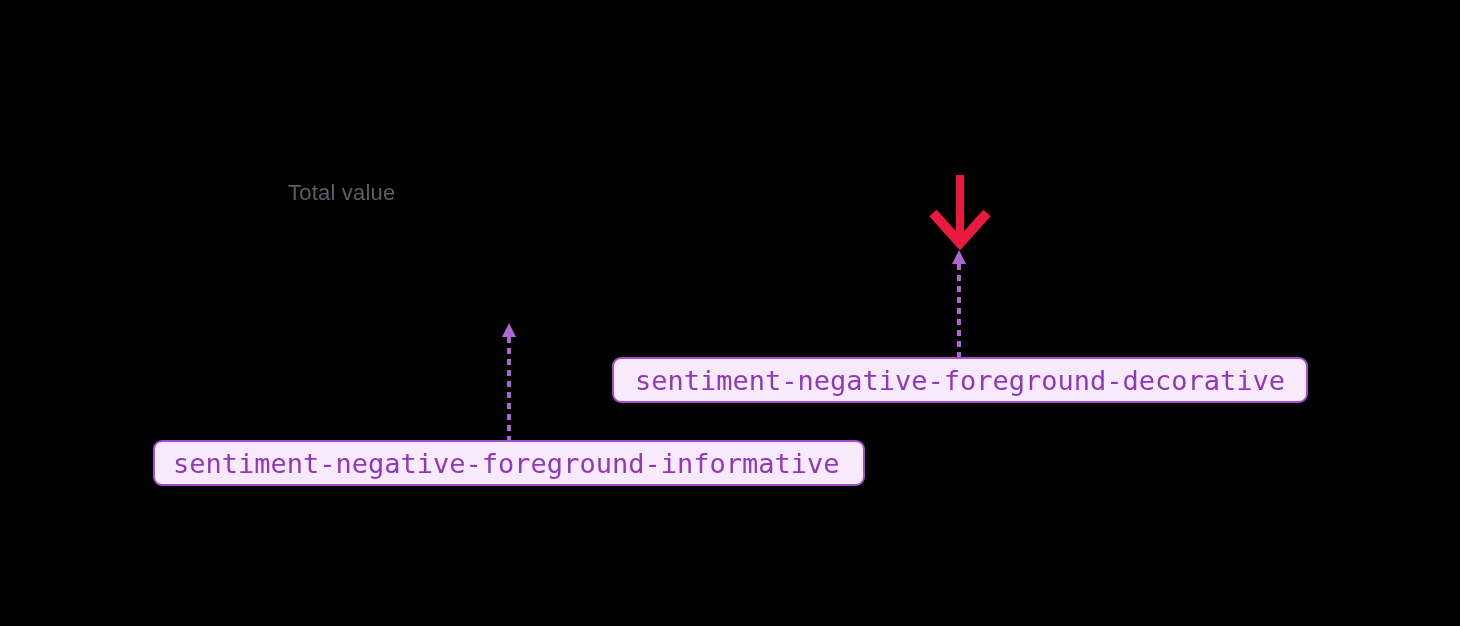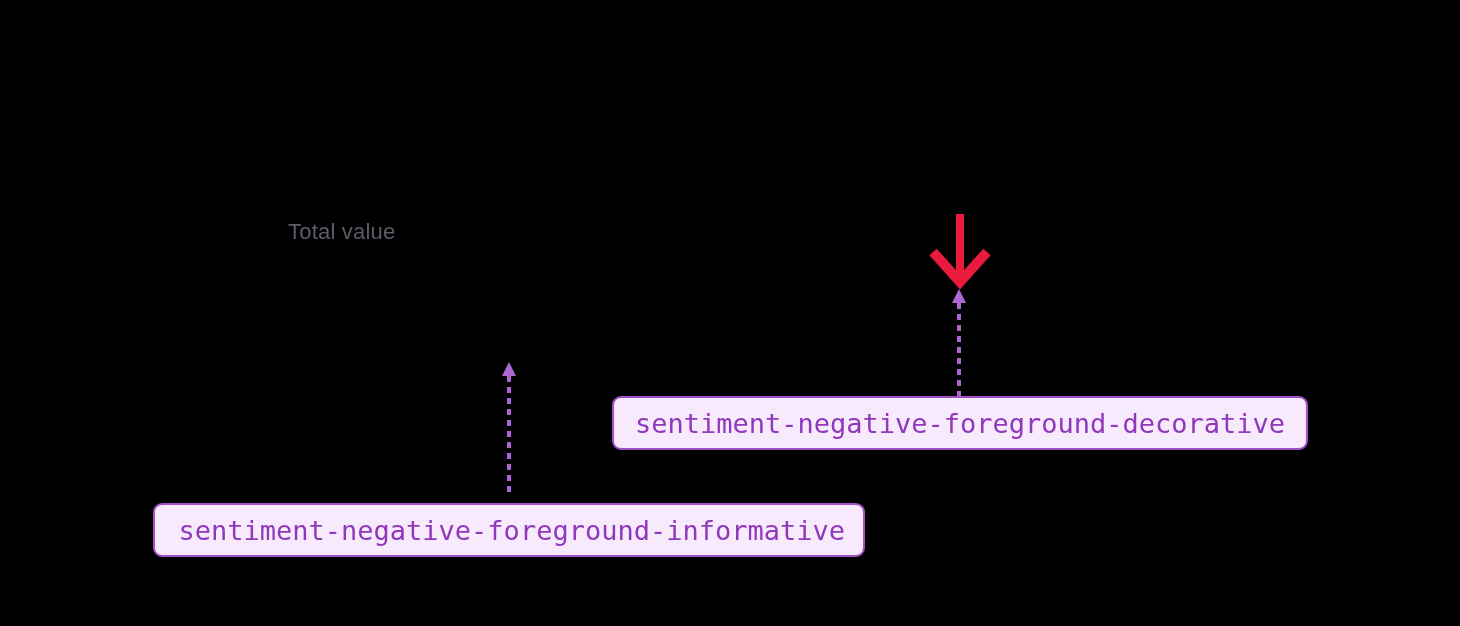--- a/index.html
+++ b/index.html
@@ -13,47 +13,47 @@
     --muted:#5A5E68;
   }
   *{margin:0;padding:0;box-sizing:border-box;}
   html,body{width:1460px;height:626px;}
   body{
     background:var(--bg);
     position:relative;
     overflow:hidden;
     font-family:"Liberation Sans", sans-serif;
   }
-  .stage{position:absolute;inset:0;margin-top:39px;}
+  .stage{position:absolute;inset:0;}
   .total-value{
     position:absolute;left:288px;top:180px;
     font-size:22px;color:var(--muted);letter-spacing:.2px;
   }
   .neg-value{
     position:absolute;left:443px;top:302px;
     font-size:23px;color:var(--neg-text);letter-spacing:.2px;
     white-space:nowrap;
   }
   .down-arrow{position:absolute;left:928px;top:172px;}
   .connector{position:absolute;}
   .connector-informative{left:499px;top:323px;}
   .connector-decorative{left:949px;top:250px;}
   .token-chip{
-    position:absolute;height:54px;
+    position:absolute;height:46px;
     border:2px solid var(--chip-border);
     background:var(--chip-fill);
     color:var(--chip-text);
     border-radius:9px;
     font-family:"DejaVu Sans Mono", monospace;
     font-size:27px;
     display:flex;align-items:center;
     padding:4px 18px;white-space:nowrap;
   }
   .chip-decorative{left:612px;top:357px;min-width:696px;justify-content:center;}
-  .chip-informative{left:153px;top:464px;min-width:712px;justify-content:flex-end;}
+  .chip-informative{left:153px;top:440px;min-width:712px;justify-content:flex-start;}
 </style>
 </head>
 <body>
 
 <div class="stage">
 
   <div class="total-value">Total value</div>
 
 
   <svg class="down-arrow" width="64" height="78" viewBox="0 0 64 78" aria-hidden="true">

